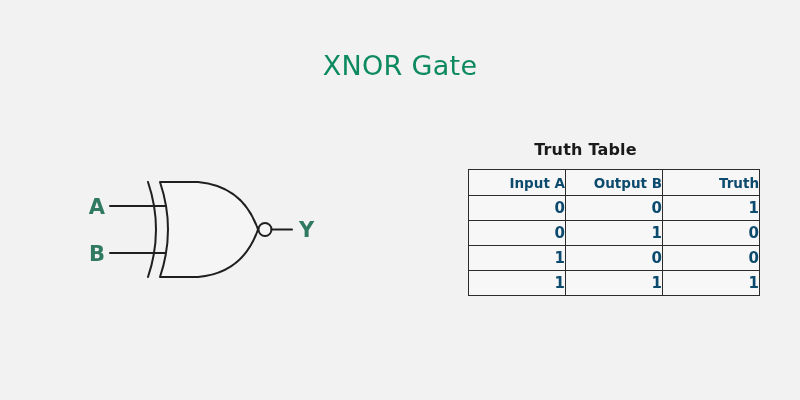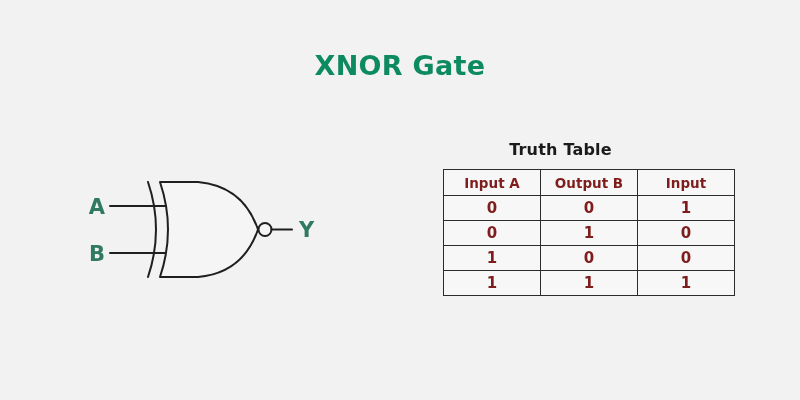--- a/index.html
+++ b/index.html
@@ -24,21 +24,21 @@
   }
 
   
   #page-title {
     position: absolute;
     left: 0;
     top: 50px;
     width: 800px;
     text-align: center;
     font-size: 27px;
-    font-weight: bold;
+    font-weight: normal;
     color: #0d8a5f;
     letter-spacing: 0.3px;
   }
 
   
   #gate-diagram {
     position: absolute;
     left: 80px;
     top: 160px;
     width: 260px;
@@ -68,43 +68,43 @@
   }
   .gate-bubble {
     fill: #f5f5f5;
     stroke: #1f1f1f;
     stroke-width: 2;
   }
 
   
   #truth-table-block {
     position: absolute;
-    left: 443px;
+    left: 468px;
     top: 140px;
     width: 235px;
   }
   #truth-table-title {
     text-align: center;
     font-size: 16px;
     font-weight: bold;
     color: #1a1a1a;
     margin-bottom: 10px;
     letter-spacing: 0.2px;
   }
   table.truth-table {
     border-collapse: collapse;
     width: 292px;
     background: #fafafa;
     table-layout: fixed;
   }
   table.truth-table th,
   table.truth-table td {
     border: 1.6px solid #2b2b2b;
-    text-align: center;
-    color: #7f1d1d;
+    text-align: right;
+    color: #0c4a6e;
     background: #f7f7f7;
   }
   table.truth-table th {
     font-size: 13.5px;
     font-weight: bold;
     height: 25px;
     padding: 0;
   }
   table.truth-table td {
     font-size: 15px;
@@ -147,21 +147,21 @@
   </div>
 
   <div id="truth-table-block">
     <div id="truth-table-title">Truth Table</div>
 
     <table class="truth-table">
       <thead>
         <tr>
           <th>Input A</th>
           <th>Output B</th>
-          <th>Input</th>
+          <th>Truth</th>
         </tr>
       </thead>
       <tbody>
         <tr>
           <td>0</td>
           <td>0</td>
           <td>1</td>
         </tr>
         <tr>
           <td>0</td>

